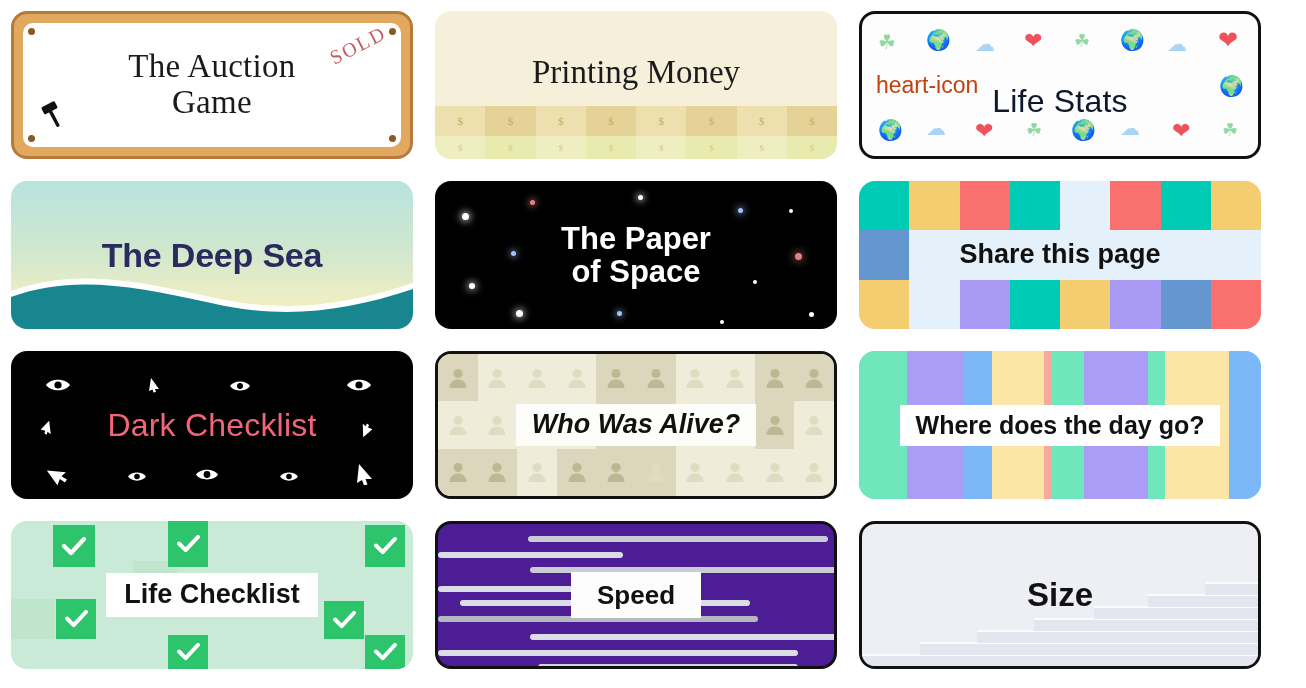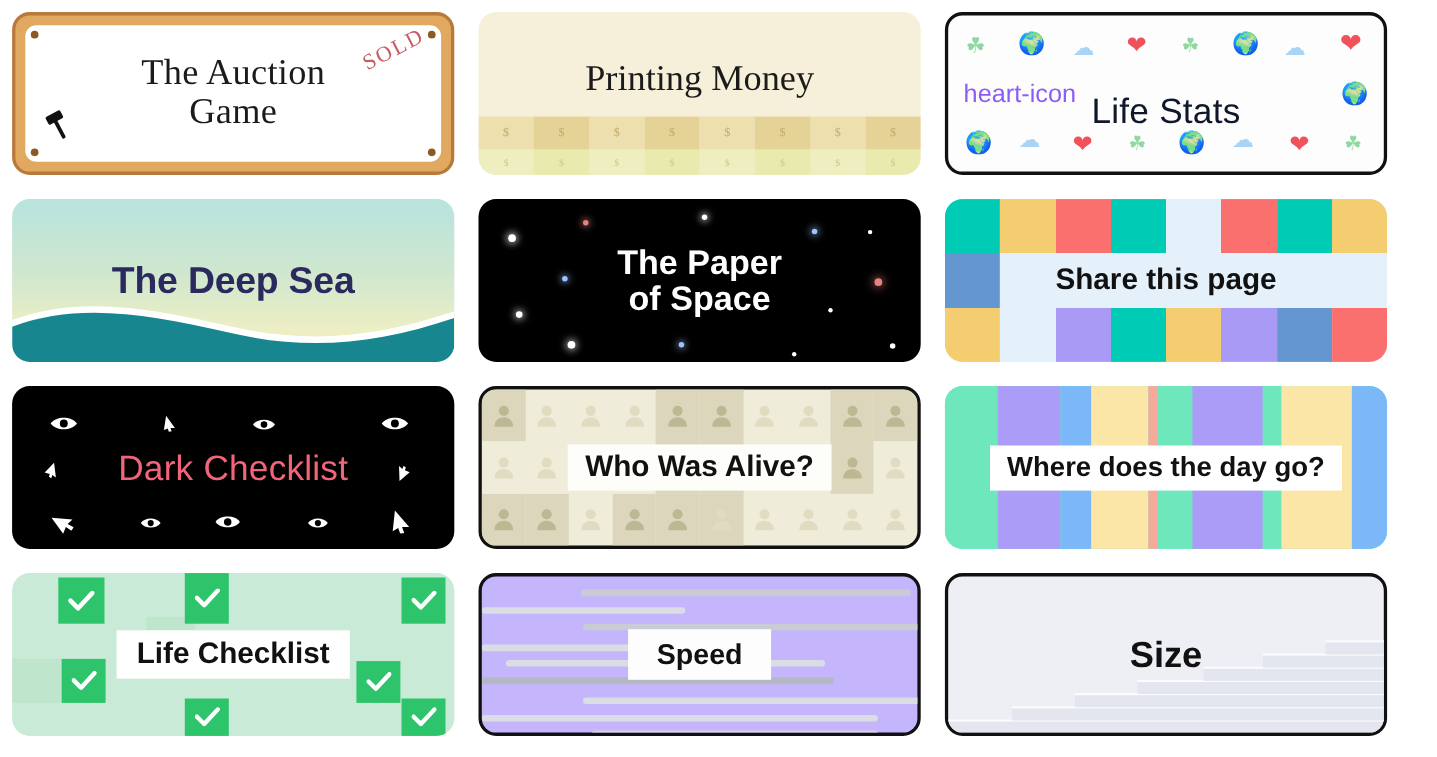--- a/index.html
+++ b/index.html
@@ -100,38 +100,38 @@
   .dark { background: #000000; }
   .dark .title { font-size: 32px; font-weight: 400; color: #f2647a; letter-spacing: .2px; }
   .dicon { position: absolute; z-index: 2; }
 
   
   .alive { background: #efecd9; }
   .alive .pgrid { position: absolute; inset: 0; display: grid;
                   grid-template-columns: repeat(10, 1fr); grid-template-rows: repeat(3, 1fr); z-index: 1; }
   .alive .pcell { display: flex; align-items: center; justify-content: center; }
   .alive .label { position: relative; z-index: 6; background: #fdfdfa; padding: 6px 16px; }
-  .alive .title { font-size: 27px; font-weight: 700; color: #111; }
+  .alive .title { font-size: 27px; font-weight: 700; color: #111; font-style: italic; }
 
   
   .day { background: #7defc0; }
   .day .stripes { position: absolute; inset: 0; display: flex; z-index: 1; }
   .day .label { position: relative; z-index: 6; background: #ffffff; padding: 7px 16px; }
   .day .title { font-size: 25px; font-weight: 700; color: #111; }
 
   
   .check { background: #c9ead6; }
   .chk { position: absolute; background: #2ec46b; display: flex; align-items: center; justify-content: center; z-index: 2; }
   .chk svg { display: block; }
   .check .shade { position: absolute; background: #bfe5cd; z-index: 1; }
   .check .label { position: relative; z-index: 6; background: #ffffff; padding: 7px 18px; }
   .check .title { font-size: 27px; font-weight: 700; color: #111; text-align: center; }
 
   
-  .speed { background: #c4b5fd; }
+  .speed { background: #4c1d95; }
   .sline { position: absolute; height: 6px; border-radius: 3px; z-index: 2; }
   .speed .label { position: relative; z-index: 6; background: #fdfdfd; padding: 9px 26px; }
   .speed .title { font-size: 26px; font-weight: 700; color: #111; }
 
   
   .paper { background: #edeff4; }
   .sheet { position: absolute; background: #e3e6ef; border-top: 2px solid #fbfcfe; z-index: 2; }
   .paper .title { font-size: 33px; font-weight: 700; color: #111; z-index: 6; }
 </style>
 </head>
@@ -190,21 +190,21 @@
     <div class="card lifestats bordered">
       <span class="emoji" style="left:16px;top:18px;font-size:20px;color:#8fd8a0">☘</span>
       <span class="emoji" style="left:64px;top:16px;font-size:20px;color:#3cc6c0">🌍</span>
       <span class="emoji" style="left:113px;top:20px;font-size:20px;color:#a8d4f5">☁</span>
       <span class="emoji" style="left:162px;top:16px;font-size:22px;color:#f0525c">❤</span>
       <span class="emoji" style="left:212px;top:18px;font-size:18px;color:#8fd8a0">☘</span>
       <span class="emoji" style="left:258px;top:16px;font-size:20px;color:#3cc6c0">🌍</span>
       <span class="emoji" style="left:305px;top:20px;font-size:20px;color:#a8d4f5">☁</span>
       <span class="emoji" style="left:356px;top:14px;font-size:24px;color:#f0525c">❤</span>
 
-      <span class="emoji" style="left:14px;top:60px;font-size:23px;color:#8b5cf6">heart-icon</span>
+      <span class="emoji" style="left:14px;top:60px;font-size:23px;color:#c2410c">heart-icon</span>
       <span class="emoji" style="right:14px;top:62px;font-size:20px;color:#3cc6c0">🌍</span>
 
       <span class="emoji" style="left:16px;bottom:16px;font-size:20px;color:#3cc6c0">🌍</span>
       <span class="emoji" style="left:64px;bottom:18px;font-size:20px;color:#a8d4f5">☁</span>
       <span class="emoji" style="left:113px;bottom:14px;font-size:22px;color:#f0525c">❤</span>
       <span class="emoji" style="left:164px;bottom:17px;font-size:18px;color:#8fd8a0">☘</span>
       <span class="emoji" style="left:209px;bottom:16px;font-size:20px;color:#3cc6c0">🌍</span>
       <span class="emoji" style="left:258px;bottom:18px;font-size:20px;color:#a8d4f5">☁</span>
       <span class="emoji" style="left:310px;bottom:14px;font-size:22px;color:#f0525c">❤</span>
       <span class="emoji" style="left:360px;bottom:17px;font-size:18px;color:#8fd8a0">☘</span>

